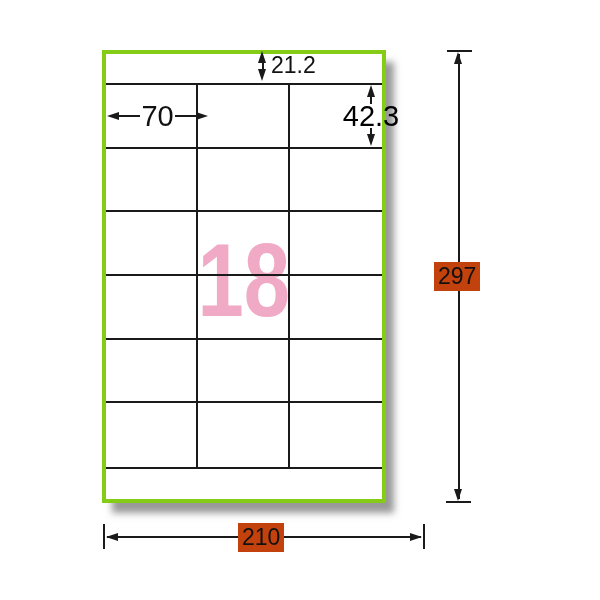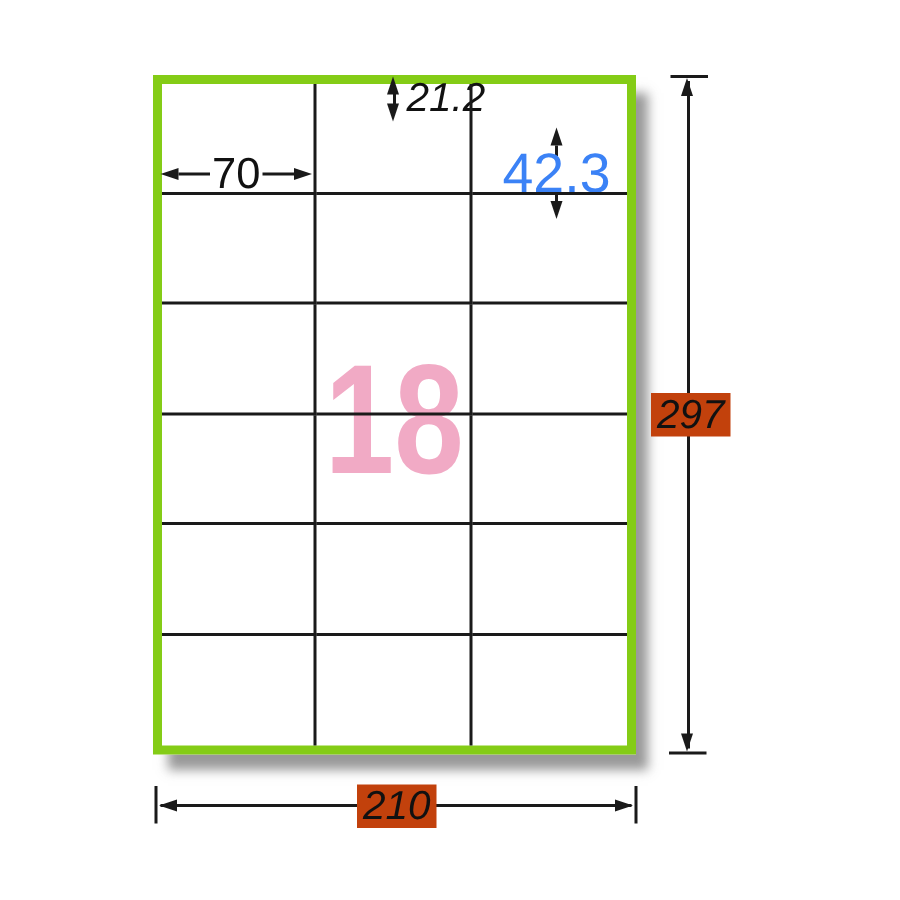--- a/index.html
+++ b/index.html
@@ -7,26 +7,26 @@
     position:relative;
     width:600px;height:600px;
     background:#ffffff;
     font-family:"Liberation Sans", sans-serif;
     overflow:hidden;
   }
   
   .sheet{
     position:absolute;
     left:102px;top:50px;
-    width:322px;height:453px;
+    width:284px;height:453px;
     box-sizing:border-box;
-    border:6px solid #84cc16;
+    border:4px solid #84cc16;
     background:#ffffff;
     box-shadow:9px 11px 7px -1px rgba(70,70,70,0.55);
-    display:flex;flex-direction:row;
+    display:flex;flex-direction:column;
   }
   .strip-top{height:29px;border-bottom:2px solid #1a1a1a;}
   .strip-bottom{height:30px;border-top:2px solid #1a1a1a;}
   .label-grid{
     flex:1;display:grid;position:relative;z-index:1;
   }
   .cell{border-right:2px solid #1a1a1a;border-bottom:2px solid #1a1a1a;}
   .cell:nth-child(3n){border-right:none;}
   .cell:nth-child(n+16){border-bottom:none;}
   .count-watermark{
@@ -41,39 +41,38 @@
   .hline,.vline{position:absolute;background:#1a1a1a;}
   .hline{height:2px;}
   .vline{width:2px;}
   .arr{position:absolute;width:0;height:0;}
   .arr-up{border-left:4px solid transparent;border-right:4px solid transparent;border-bottom:12px solid #1a1a1a;}
   .arr-down{border-left:4px solid transparent;border-right:4px solid transparent;border-top:12px solid #1a1a1a;}
   .arr-left{border-top:4px solid transparent;border-bottom:4px solid transparent;border-right:12px solid #1a1a1a;}
   .arr-right{border-top:4px solid transparent;border-bottom:4px solid transparent;border-left:12px solid #1a1a1a;}
   .dim-label{
     position:absolute;
-    font-size:27px;line-height:29px;color:#111;
+    font-size:23px;line-height:29px;color:#111;
     white-space:nowrap;
-    font-style:italic;
   }
   .dim-label.on-line{background:#c2410c;padding:0 4px;}
   
   .dim-row{
     position:absolute;display:flex;align-items:center;
   }
   .dim-row .shaft{flex:1;height:2px;background:#1a1a1a;}
   .dim-row .fa{width:0;height:0;flex:none;}
   .dim-row .dim-label-inline{font-size:29px;line-height:29px;color:#111;margin:0 1px;position:static;}
   
   .dim-col{
     position:absolute;display:flex;flex-direction:column;align-items:center;
   }
   .dim-col .shaft{flex:1;width:2px;background:#1a1a1a;}
   .dim-col .fa{width:0;height:0;flex:none;}
-  .dim-col .dim-label-inline{font-size:37px;line-height:24px;color:#3b82f6;position:static;}
+  .dim-col .dim-label-inline{font-size:29px;line-height:24px;color:#000000;position:static;}
 </style>
 </head>
 <body>
 
 <div class="canvas">
 
   <div class="sheet">
     <div class="count-watermark">
       <span>18</span>
     </div>

